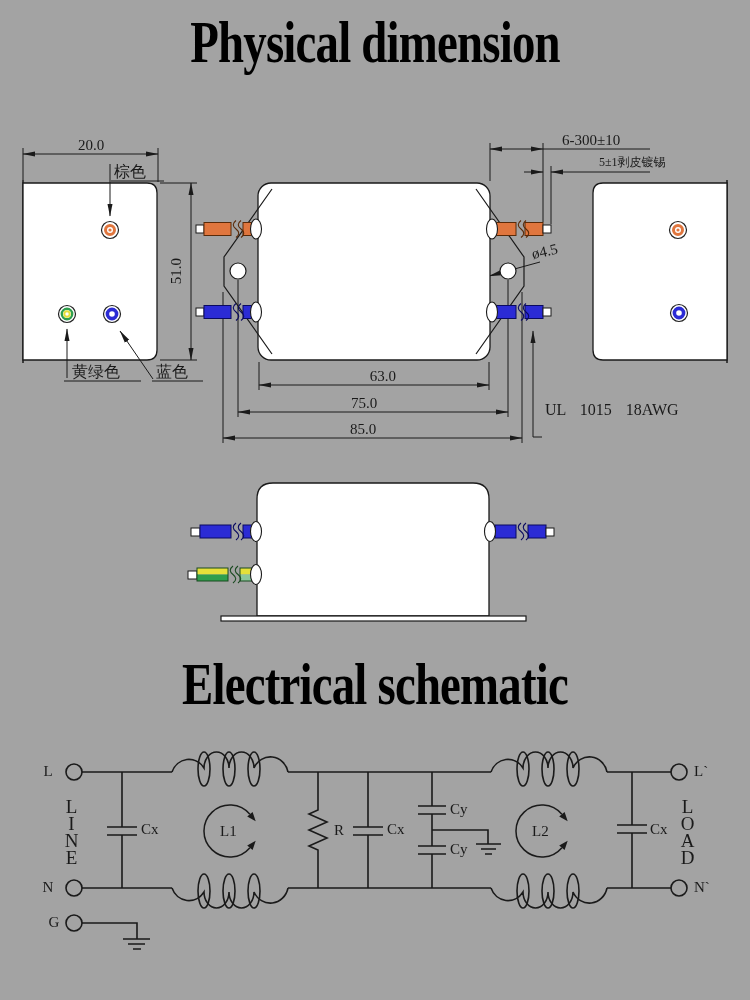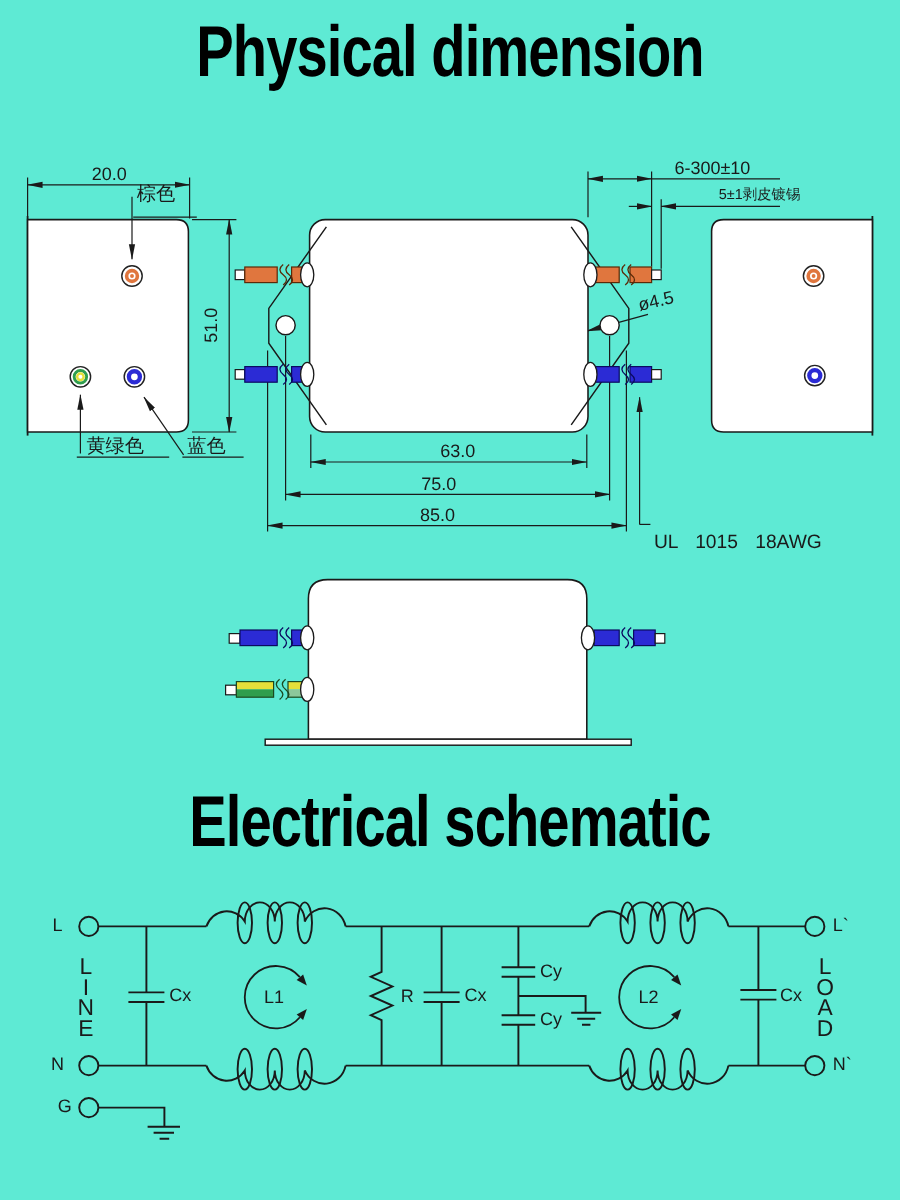--- a/index.html
+++ b/index.html
@@ -1,27 +1,27 @@
 <!DOCTYPE html>
 <html><head>
 <meta charset="utf-8">
 <style>
   html,body{margin:0;padding:0;background:#fff;}
-  #page{position:relative;width:750px;height:1000px;background:#5eead4;overflow:hidden;
-        font-family:Liberation Sans, sans-serif;color:#1a1a1a;}
+  #page{position:relative;width:750px;height:1000px;background:#a3a3a3;overflow:hidden;
+        font-family:Liberation Serif, serif;color:#1a1a1a;}
   .title{position:absolute;left:0;width:750px;text-align:center;font-weight:800;
          font-size:60px;letter-spacing:-1px;transform:scaleX(0.78);color:#000;}
   svg{position:absolute;left:0;top:0;}
   .lbl{position:absolute;font-size:15px;white-space:nowrap;}
   .cjk{font-size:16px;}
   .vstack{position:absolute;width:15px;font-size:19px;line-height:17px;
           word-break:break-all;text-align:center;}
   .rot90{transform:rotate(-90deg);transform-origin:center;}
   .ital{transform:rotate(-13deg);transform-origin:left bottom;}
-  .ul-spec{font-size:16px;word-spacing:10px;margin-top:43px;}
+  .ul-spec{font-size:16px;word-spacing:10px;}
 </style>
 </head>
 <body>
 
 <div id="page">
 
   <div class="title" style="top:8px">Physical dimension</div>
   <div class="title" style="top:650px">Electrical schematic</div>
 
   <svg width="750" height="1000" viewBox="0 0 750 1000">
@@ -248,21 +248,21 @@
 
       <g>
         <path d="M82,923 H137 V939"></path>
         <path d="M123,939 H150 M128,944 H145 M133,949 H141"></path>
       </g>
     </g>
   </svg>
 
   <div class="lbl" style="left:70px;top:137px;width:42px;text-align:center">20.0</div>
   <div class="lbl rot90" style="left:154px;top:263px;width:44px;height:16px;text-align:center">51.0</div>
-  <div class="lbl cjk" style="left:114px;top:152px">棕色</div>
+  <div class="lbl cjk" style="left:114px;top:162px">棕色</div>
   <div class="lbl cjk" style="left:72px;top:362px">黄绿色</div>
   <div class="lbl cjk" style="left:156px;top:362px">蓝色</div>
   <div class="lbl" style="left:352px;top:368px;width:44px;text-align:right">63.0</div>
   <div class="lbl" style="left:351px;top:395px;width:44px;">75.0</div>
   <div class="lbl" style="left:350px;top:421px;width:44px;">85.0</div>
   <div class="lbl" style="left:562px;top:132px">6-300±10</div>
   <div class="lbl" style="left:599px;top:154px;font-size:12px">5±1剥皮镀锡</div>
   <div class="lbl ital" style="left:534px;top:246px">ø4.5</div>
   <div class="lbl ul-spec" style="left:545px;top:401px">UL 1015 18AWG</div>
 

